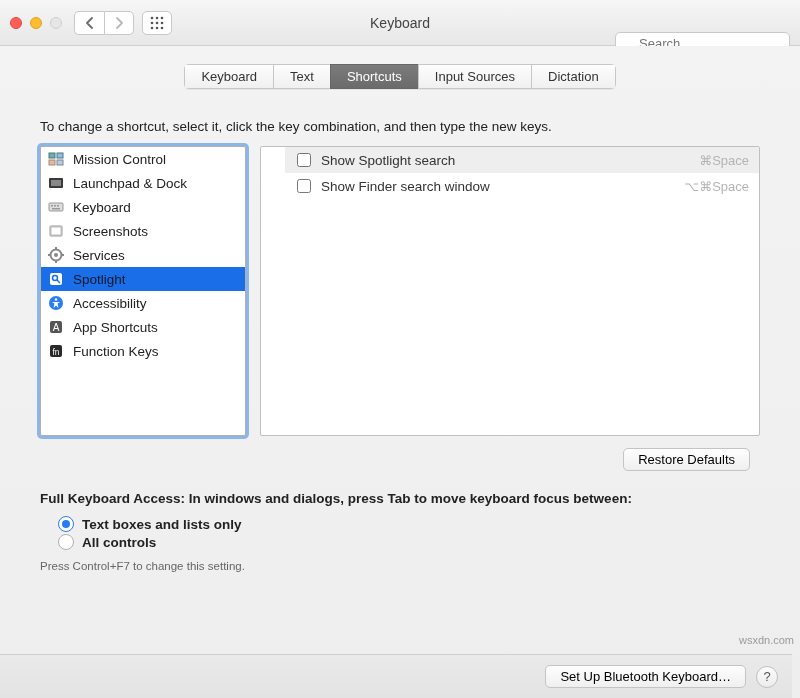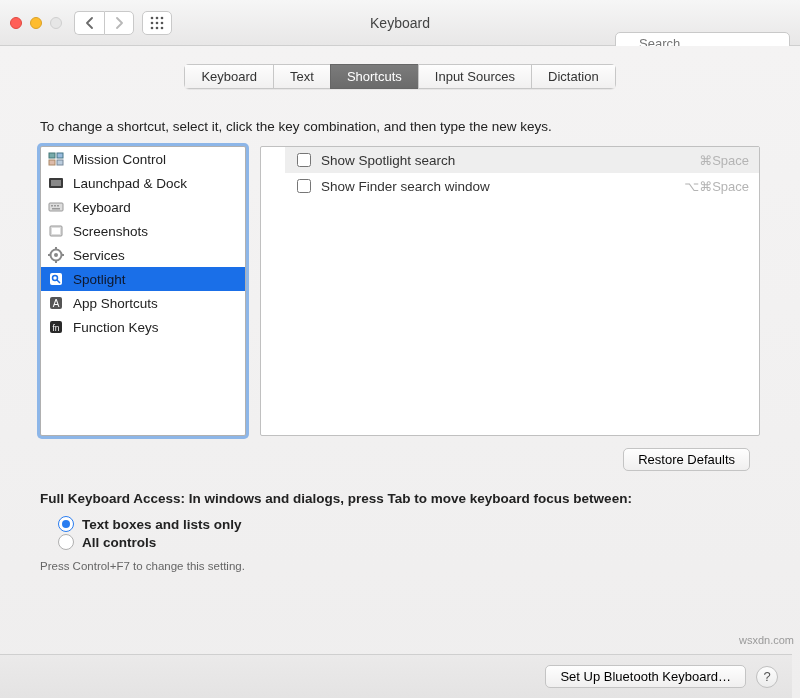--- a/index.html
+++ b/index.html
@@ -299,20 +299,30 @@
               <rect x="2" y="2" width="12" height="12" rx="2" fill="#fff"></rect>
               <circle cx="7" cy="7" r="2.5" stroke="#1a6fe8" stroke-width="1.5" fill="none"></circle>
               <line x1="9" y1="9" x2="12" y2="12" stroke="#1a6fe8" stroke-width="1.5"></line>
             </svg>
           </span>
         <span>Spotlight</span>
       </div>
       <div class="cat">
         <span class="ic">
             <svg width="16" height="16">
+              <circle cx="8" cy="8" r="7" fill="#2a7df0"></circle>
+              <circle cx="8" cy="4.5" r="1.3" fill="#fff"></circle>
+              <path d="M4 7 L12 7 L9.5 8.5 L10.5 13 L8 10.5 L5.5 13 L6.5 8.5 Z" fill="#fff"></path>
+            </svg>
+          </span>
+        <span>Accessibility</span>
+      </div>
+      <div class="cat">
+        <span class="ic">
+            <svg width="16" height="16">
               <rect x="2" y="2" width="12" height="12" rx="2" fill="#555"></rect>
               <text x="8" y="12" text-anchor="middle" font-size="10" fill="#fff" font-family="Arial">A</text>
             </svg>
           </span>
         <span>App Shortcuts</span>
       </div>
       <div class="cat">
         <span class="ic">
             <svg width="16" height="16">
               <rect x="2" y="2" width="12" height="12" rx="2" fill="#2a2a2a"></rect>

